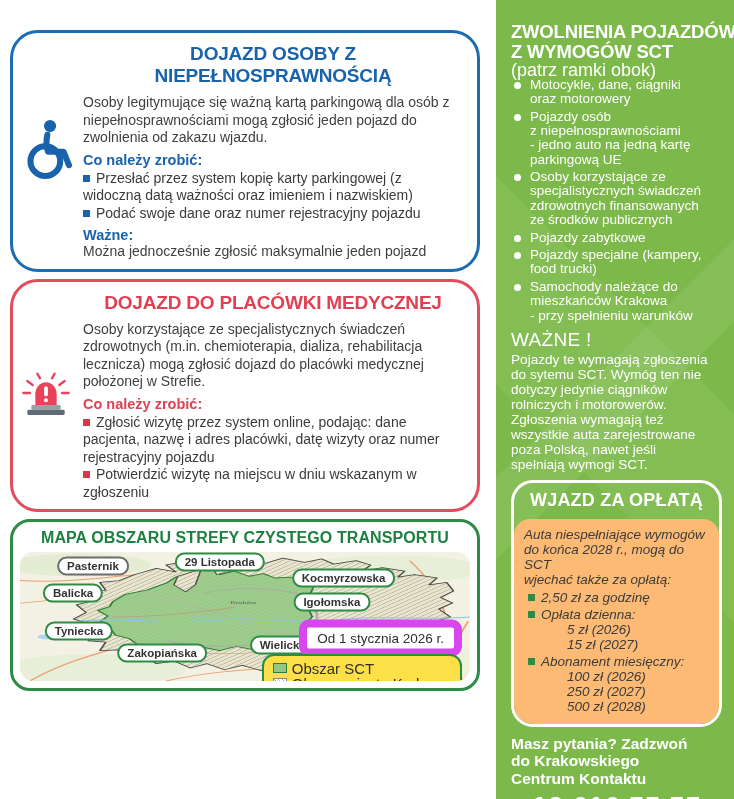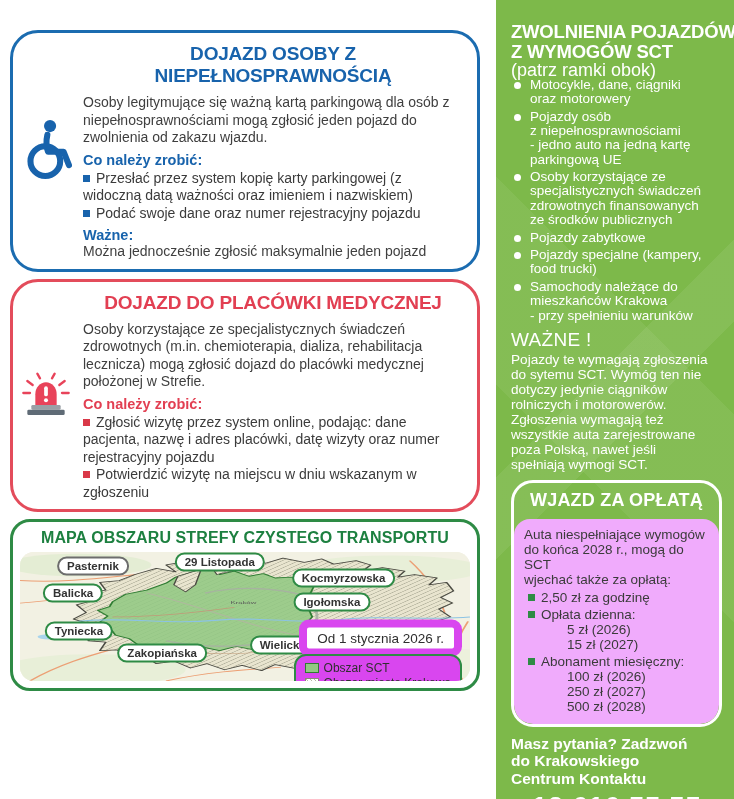--- a/index.html
+++ b/index.html
@@ -31,22 +31,22 @@
   .map-card { border:3px solid #2e8b45; border-radius:20px; flex:1; min-height:0; margin-bottom:7px;
               display:flex; flex-direction:column; overflow:hidden; }
   .map-title { font-size:16px; font-weight:bold; color:#1d8040; text-align:center; padding:7px 4px 5px; letter-spacing:0.1px; }
   .map-area { flex:1; min-height:0; margin:0 7px 7px; border-radius:14px; overflow:hidden; position:relative; background:#f2f1e3; }
   .map-area svg.mapsvg { width:100%; height:100%; display:block; }
   .map-pill { position:absolute; transform:translate(-50%,-50%); background:#fff; border:2px solid #2e8b45;
               border-radius:999px; padding:1px 8px 2px; font-size:11.5px; font-weight:bold; color:#333; white-space:nowrap; }
   .map-pill.gray { border-color:#6d6d6d; }
   .date-badge { position:absolute; right:8px; top:67%; transform:translateY(-50%); background:#fff; border:8px solid #d946ef;
                 border-radius:10px; padding:3px 10px; font-size:13.5px; color:#2f2f2f; white-space:nowrap; }
-  .legend-box { position:absolute; right:8px; top:79%; background:#d946ef; border:2px solid #2e8b45; border-radius:12px;
-                padding:5px 9px; font-size:12px; color:#2f2f2f; }
+  .legend-box { position:absolute; right:8px; top:79%; background:#fde047; border:2px solid #2e8b45; border-radius:12px;
+                padding:5px 9px; font-size:15px; color:#2f2f2f; }
   .legend-row { display:flex; align-items:center; gap:5px; line-height:15px; white-space:nowrap; }
   .swatch { width:14px; height:10px; display:inline-block; flex:0 0 14px; }
   .swatch-green { background:#92c883; border:1px solid #2f7d33; }
   .swatch-hatch { border:1px solid #8a8a7a; background:repeating-linear-gradient(45deg,#ffffff 0 2px,#b9b9a6 2px 3px); }
 
   
   .right-panel { width:238px; height:799px; background:#7db94a; color:#fff; padding:22px 12px 8px 15px;
                  position:relative; overflow:hidden; }
   .panel-deco { position:absolute; inset:0; pointer-events:none;
                 background:
@@ -57,21 +57,21 @@
   .panel-subtitle { font-size:18px; line-height:16px; }
   ul.exemptions { list-style:none; margin-bottom:6px; }
   ul.exemptions li { position:relative; padding-left:19px; font-size:13.5px; line-height:14.2px;
                      margin-bottom:3.5px; white-space:pre-line; }
   ul.exemptions li::before { content:""; position:absolute; left:3px; top:4px; width:7px; height:7px; border-radius:50%; background:#fff; }
   .important-heading { font-size:19px; font-weight:normal; line-height:21px; margin-bottom:2px; letter-spacing:0.3px; }
   .important-text { font-size:13.6px; line-height:15px; white-space:pre-line; margin-bottom:8px; }
 
   .fee-box { border:3px solid #fff; border-radius:22px; overflow:hidden; margin-bottom:8px; }
   .fee-title { font-size:18px; font-weight:bold; text-align:center; padding:7px 2px 8px; letter-spacing:0.2px; }
-  .fee-content { background:#f0abfc; border-radius:16px 16px 19px 19px; color:#3b3b3b; padding:8px 8px 8px 10px; }
+  .fee-content { background:#fdba74; border-radius:16px 16px 19px 19px; color:#3b3b3b; padding:8px 8px 8px 10px;font-style:italic; }
   .fee-intro { font-size:13.5px; line-height:15px; white-space:pre-line; margin-bottom:3px; }
   ul.fee-list { list-style:none; }
   ul.fee-list li { position:relative; padding-left:17px; font-size:13.5px; line-height:15px; margin-bottom:2px; }
   ul.fee-list li::before { content:""; position:absolute; left:4px; top:4px; width:7px; height:7px; background:#2e8b45; }
   ul.fee-list .subline { padding-left:26px; }
 
   .contact-line { font-size:15.5px; font-weight:bold; line-height:17.5px; }
   .phone-number { font-size:28px; font-weight:bold; text-align:center; line-height:31px; margin-top:4px; letter-spacing:0.5px; }
 </style>
 </head>

